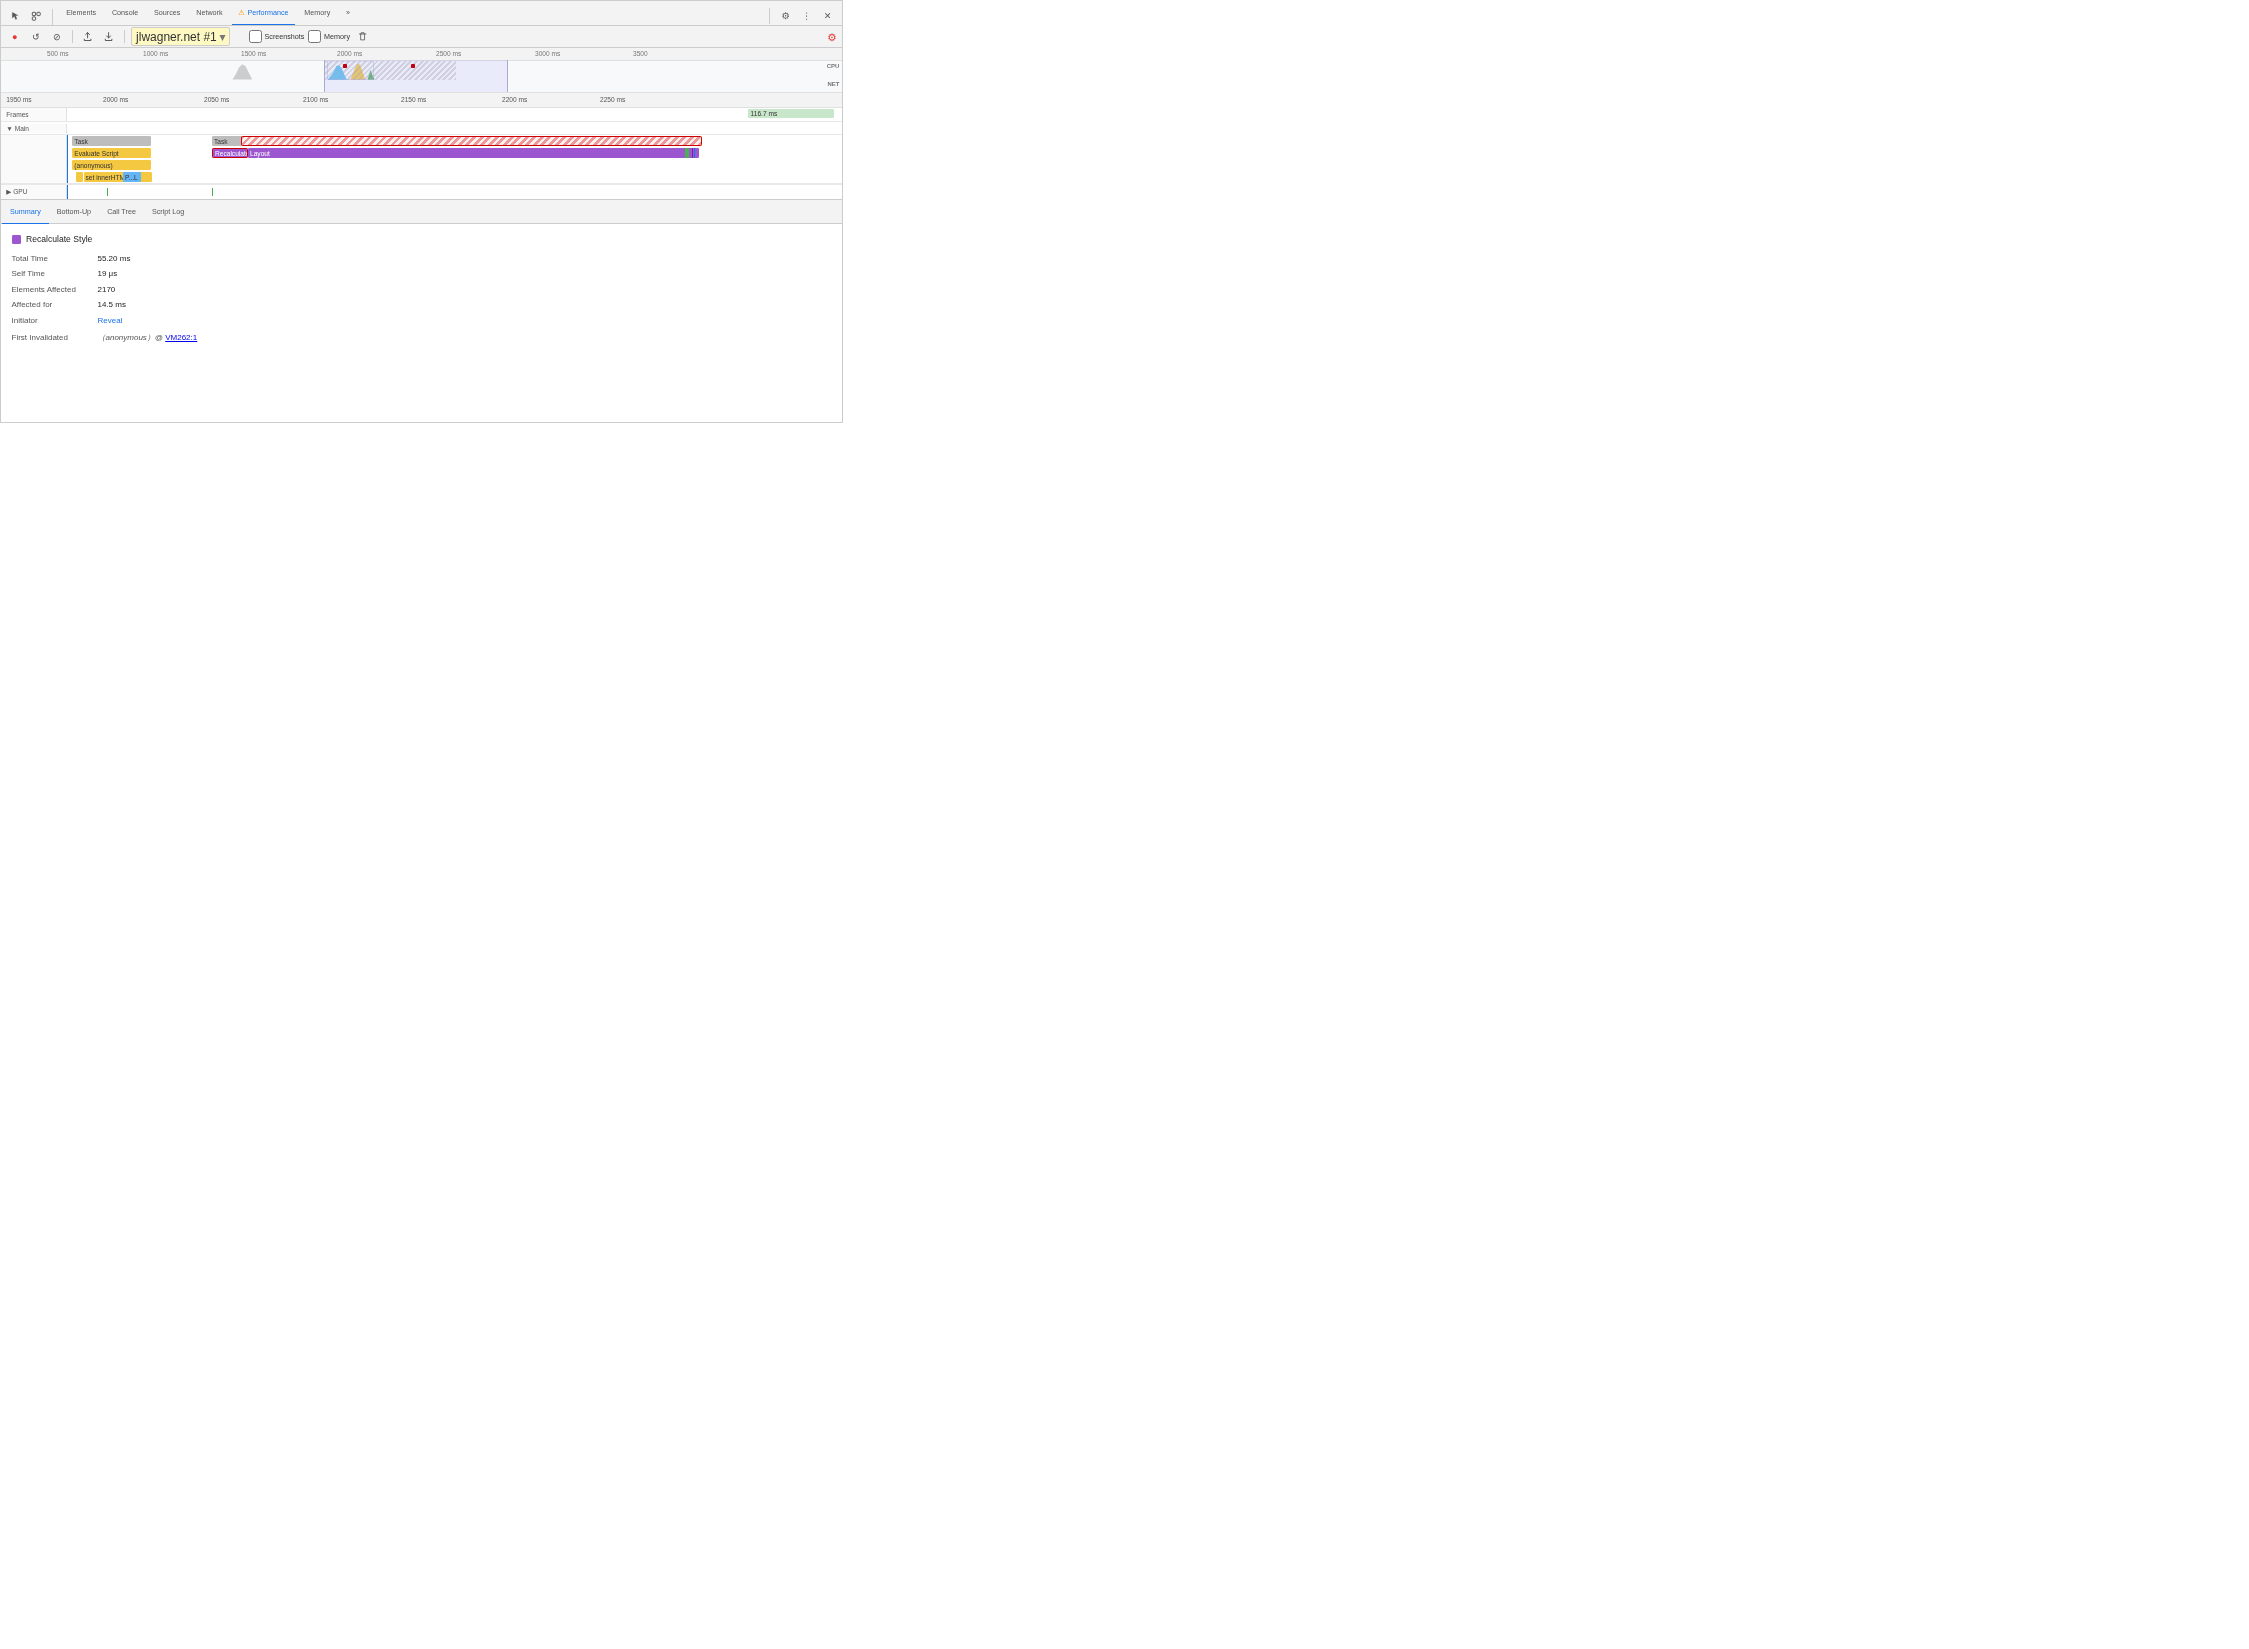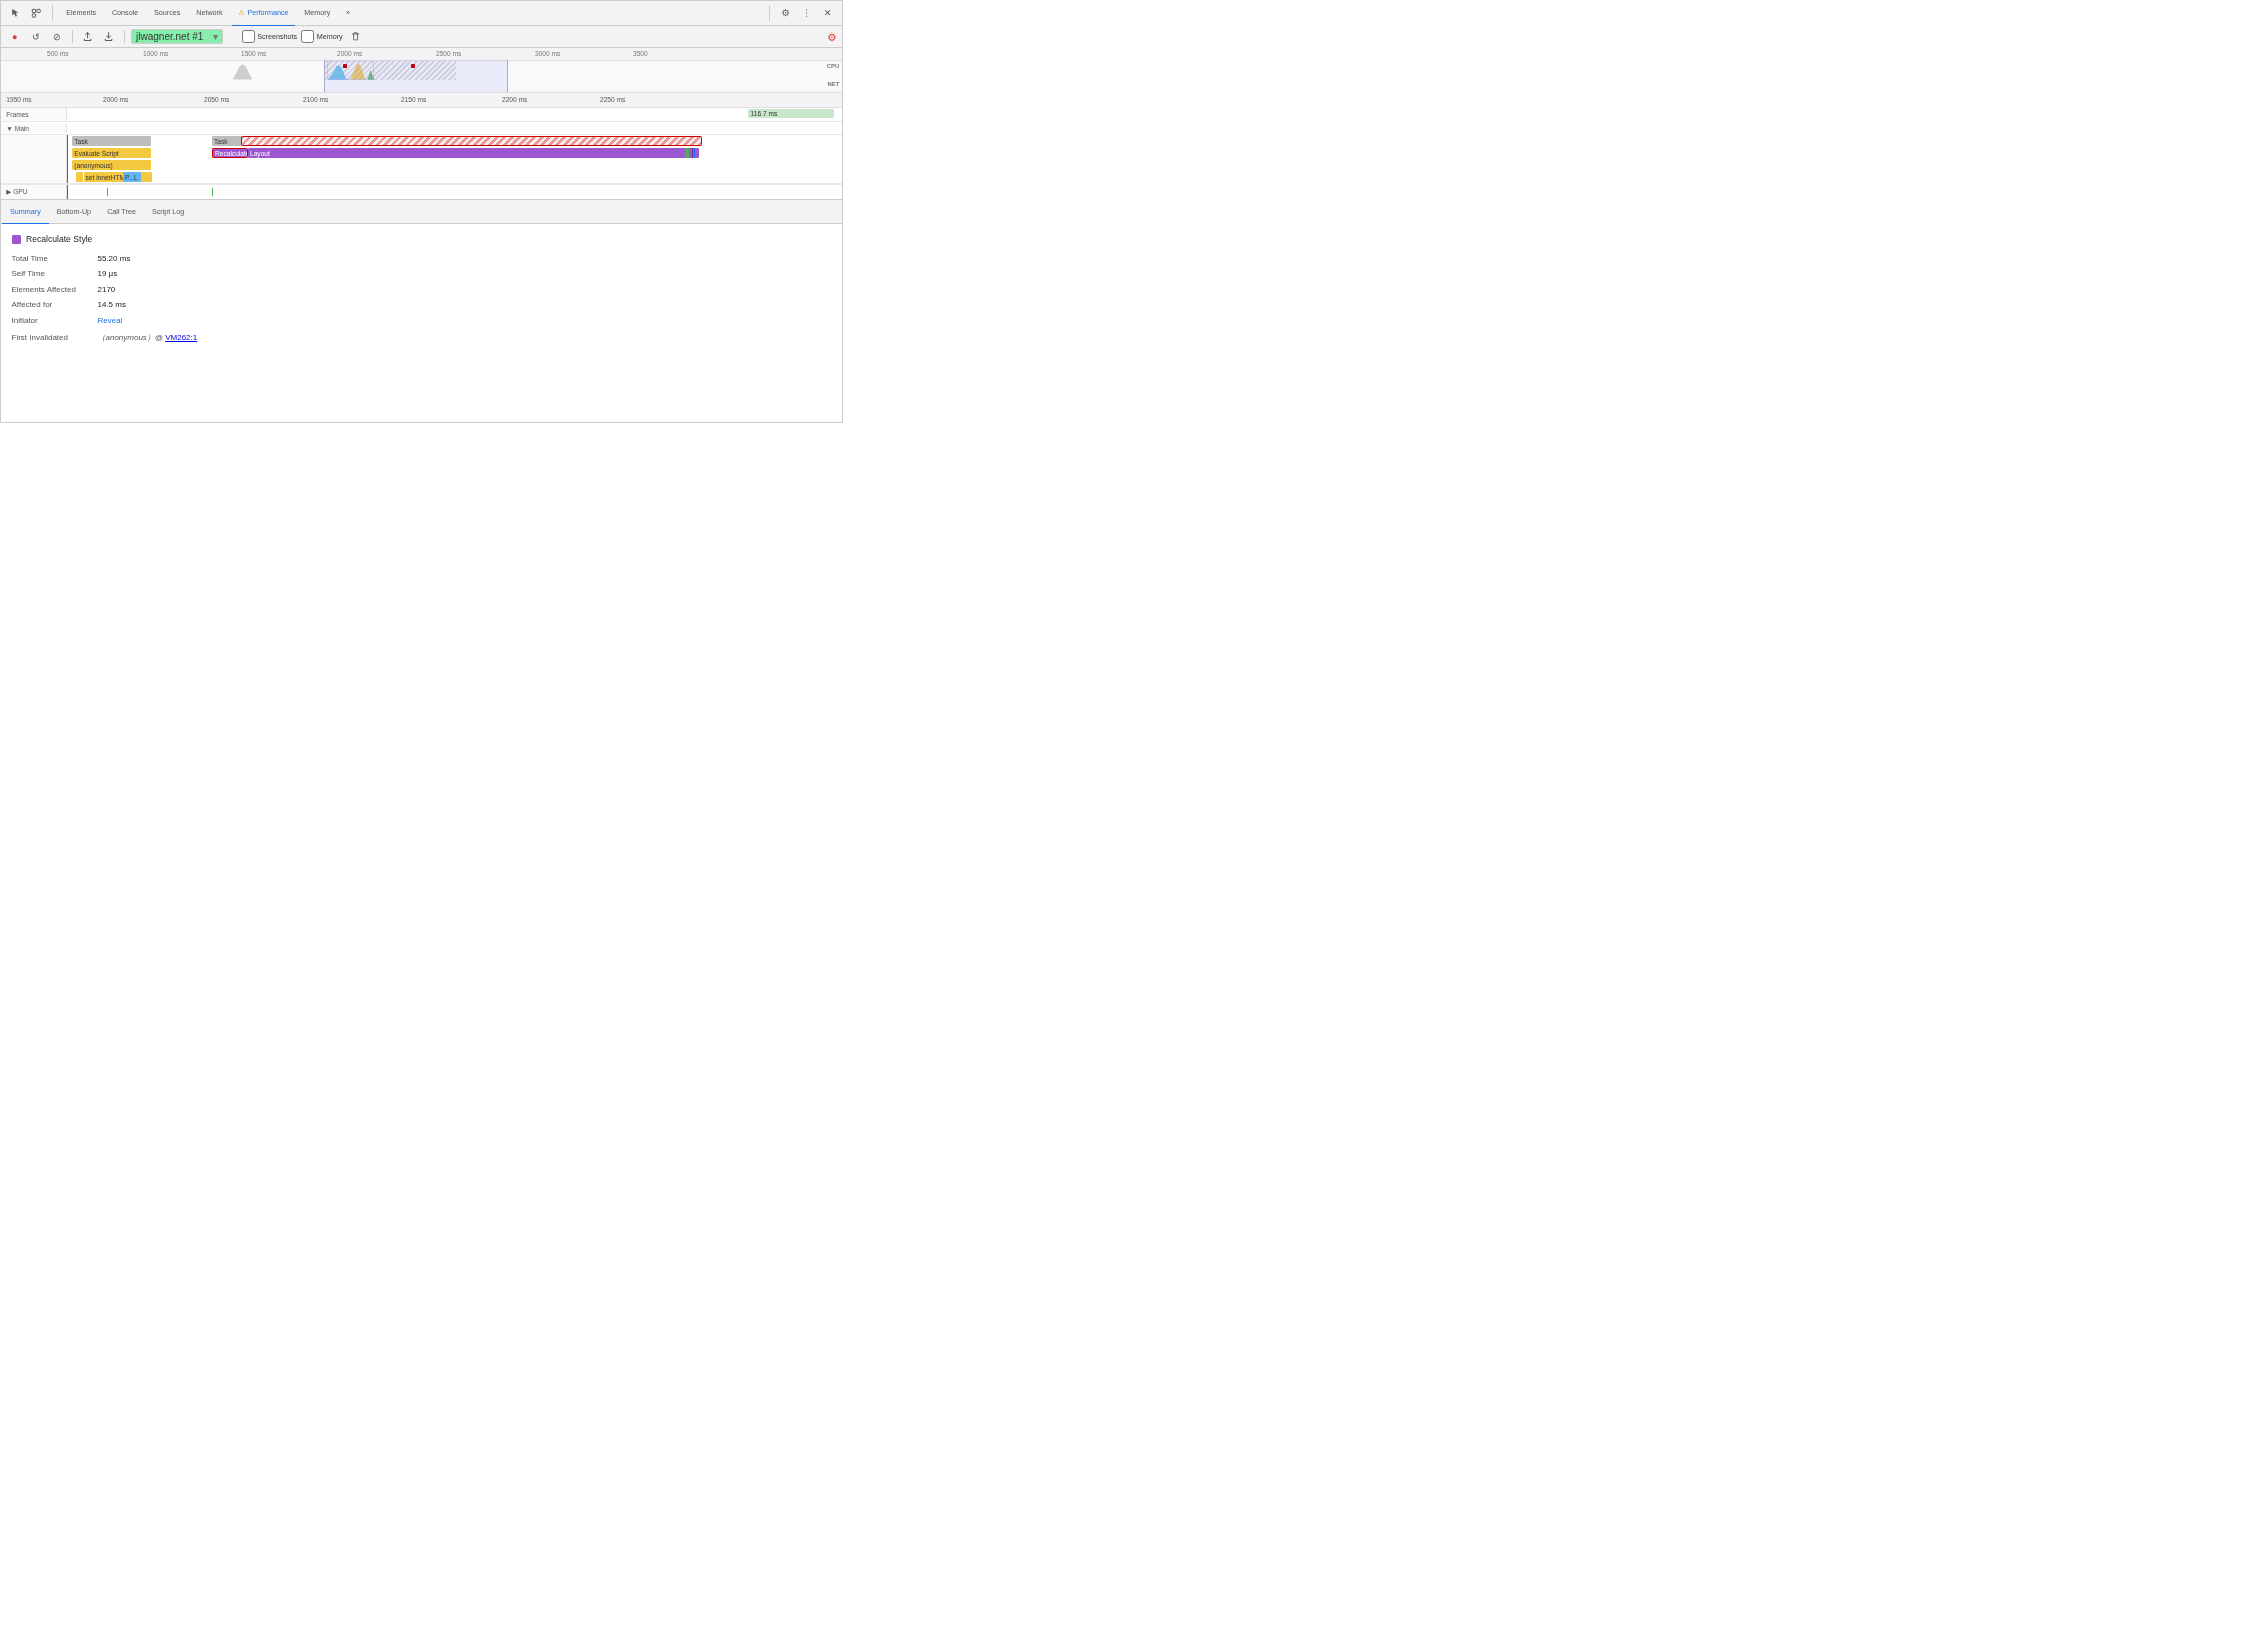--- a/index.html
+++ b/index.html
@@ -9,21 +9,21 @@
       background: #ffffff;
       color: #333;
       width: 843px;
       border: 0.7px solid #ccc;
       overflow: hidden;
     }
 
     
     .devtools-topbar {
       display: flex;
-      align-items: center;
+      align-items: flex-end;
       height: 25px;
       background: #f3f3f3;
       border-bottom: 0.7px solid #ccc;
       padding: 0 5.3px;
       gap: 2.6px;
     }
     .devtools-topbar .icon-btn {
       display: flex;
       align-items: center;
       justify-content: center;
@@ -94,22 +94,22 @@
       color: #555;
       font-size: 9.2px;
     }
     .toolbar-btn.record { color: #e53935; }
     .url-select {
       display: flex;
       align-items: center;
       border: 0.7px solid #ccc;
       border-radius: 2px;
       padding: 1.3px 4px;
-      font-size: 10px;
-      background: #86efac;
+      font-size: 12px;
+      background: #fef9c3;
       cursor: pointer;
       gap: 2.6px;
       min-width: 92px;
     }
     .checkbox-label {
       display: flex;
       align-items: center;
       gap: 2.6px;
       font-size: 7.2px;
       cursor: pointer;

